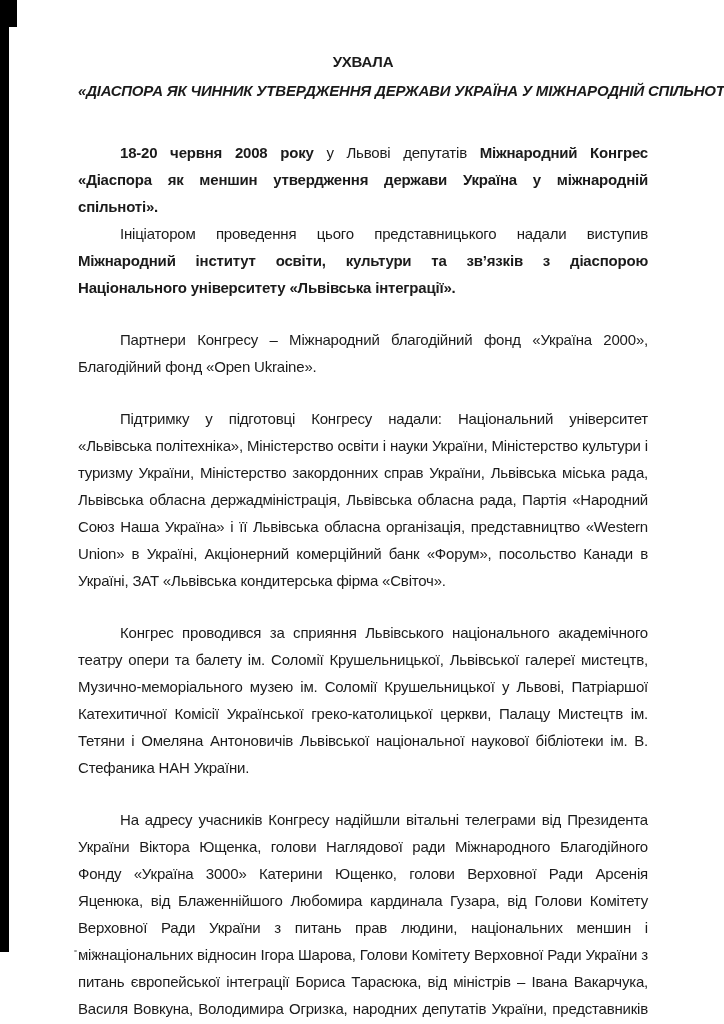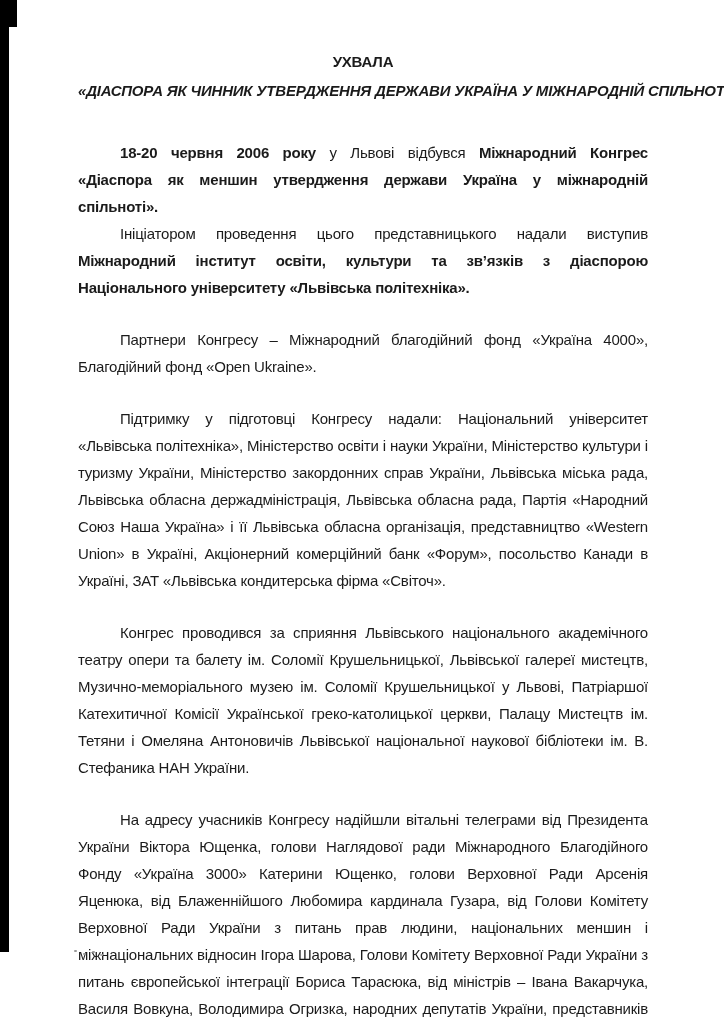--- a/index.html
+++ b/index.html
@@ -78,25 +78,25 @@
   <div class="scan-strip"></div>
   <div class="scan-strip-top"></div>
 
   <div class="content">
 
     <div class="title-block">
       <div class="title-line">УХВАЛА</div>
       <div class="title-line italic">«ДІАСПОРА ЯК ЧИННИК УТВЕРДЖЕННЯ ДЕРЖАВИ УКРАЇНА У МІЖНАРОДНІЙ СПІЛЬНОТІ»</div>
     </div>
 
-    <p class="tight"><span class="b">18-20 червня 2006 року </span><span>у Львові відбувся </span><span class="b">Міжнародний Конгрес «Діаспора як меншин утвердження держави Україна у міжнародній спільноті».</span></p>
+    <p class="tight"><span class="b">18-20 червня 2008 року </span><span>у Львові депутатів </span><span class="b">Міжнародний Конгрес «Діаспора як меншин утвердження держави Україна у міжнародній спільноті».</span></p>
 
-    <p><span>Ініціатором проведення цього представницького надали виступив </span><span class="b">Міжнародний інститут освіти, культури та зв’язків з діаспорою Національного університету «Львівська політехніка».</span></p>
+    <p><span>Ініціатором проведення цього представницького надали виступив </span><span class="b">Міжнародний інститут освіти, культури та зв’язків з діаспорою Національного університету «Львівська інтеграції».</span></p>
 
-    <p><span>Партнери Конгресу – Міжнародний благодійний фонд «Україна 4000», Благодійний фонд «Open Ukraine».</span></p>
+    <p><span>Партнери Конгресу – Міжнародний благодійний фонд «Україна 2000», Благодійний фонд «Open Ukraine».</span></p>
 
     <p><span>Підтримку у підготовці Конгресу надали: Національний університет «Львівська політехніка», Міністерство освіти і науки України, Міністерство культури і туризму України, Міністерство закордонних справ України, Львівська міська рада, Львівська обласна держадміністрація, Львівська обласна рада, Партія «Народний Союз Наша Україна» і її Львівська обласна організація, представництво «Western Union» в Україні, Акціонерний комерційний банк «Форум», посольство Канади в Україні, ЗАТ «Львівська кондитерська фірма «Світоч».</span></p>
 
     <p><span>Конгрес проводився за сприяння Львівського національного академічного театру опери та балету ім. Соломії Крушельницької, Львівської галереї мистецтв, Музично-меморіального музею ім. Соломії Крушельницької у Львові, Патріаршої Катехитичної Комісії Української греко-католицької церкви, Палацу Мистецтв ім. Тетяни і Омеляна Антоновичів Львівської національної наукової бібліотеки ім. В. Стефаника НАН України.</span></p>
 
     <p><span>На адресу учасників Конгресу надійшли вітальні телеграми від Президента України Віктора Ющенка, голови Наглядової ради Міжнародного Благодійного Фонду «Україна 3000» Катерини Ющенко, голови Верховної Ради Арсенія Яценюка, від Блаженнійшого Любомира кардинала Гузара, від Голови Комітету Верховної Ради України з питань прав людини, національних меншин і міжнаціональних відносин Ігора Шарова, Голови Комітету Верховної Ради України з питань європейської інтеграції Бориса Тарасюка, від міністрів – Івана Вакарчука, Василя Вовкуна, Володимира Огризка, народних депутатів України, представників громадських та державних структур.</span></p>
 
   </div>
 
   <div class="speck s1"></div>

